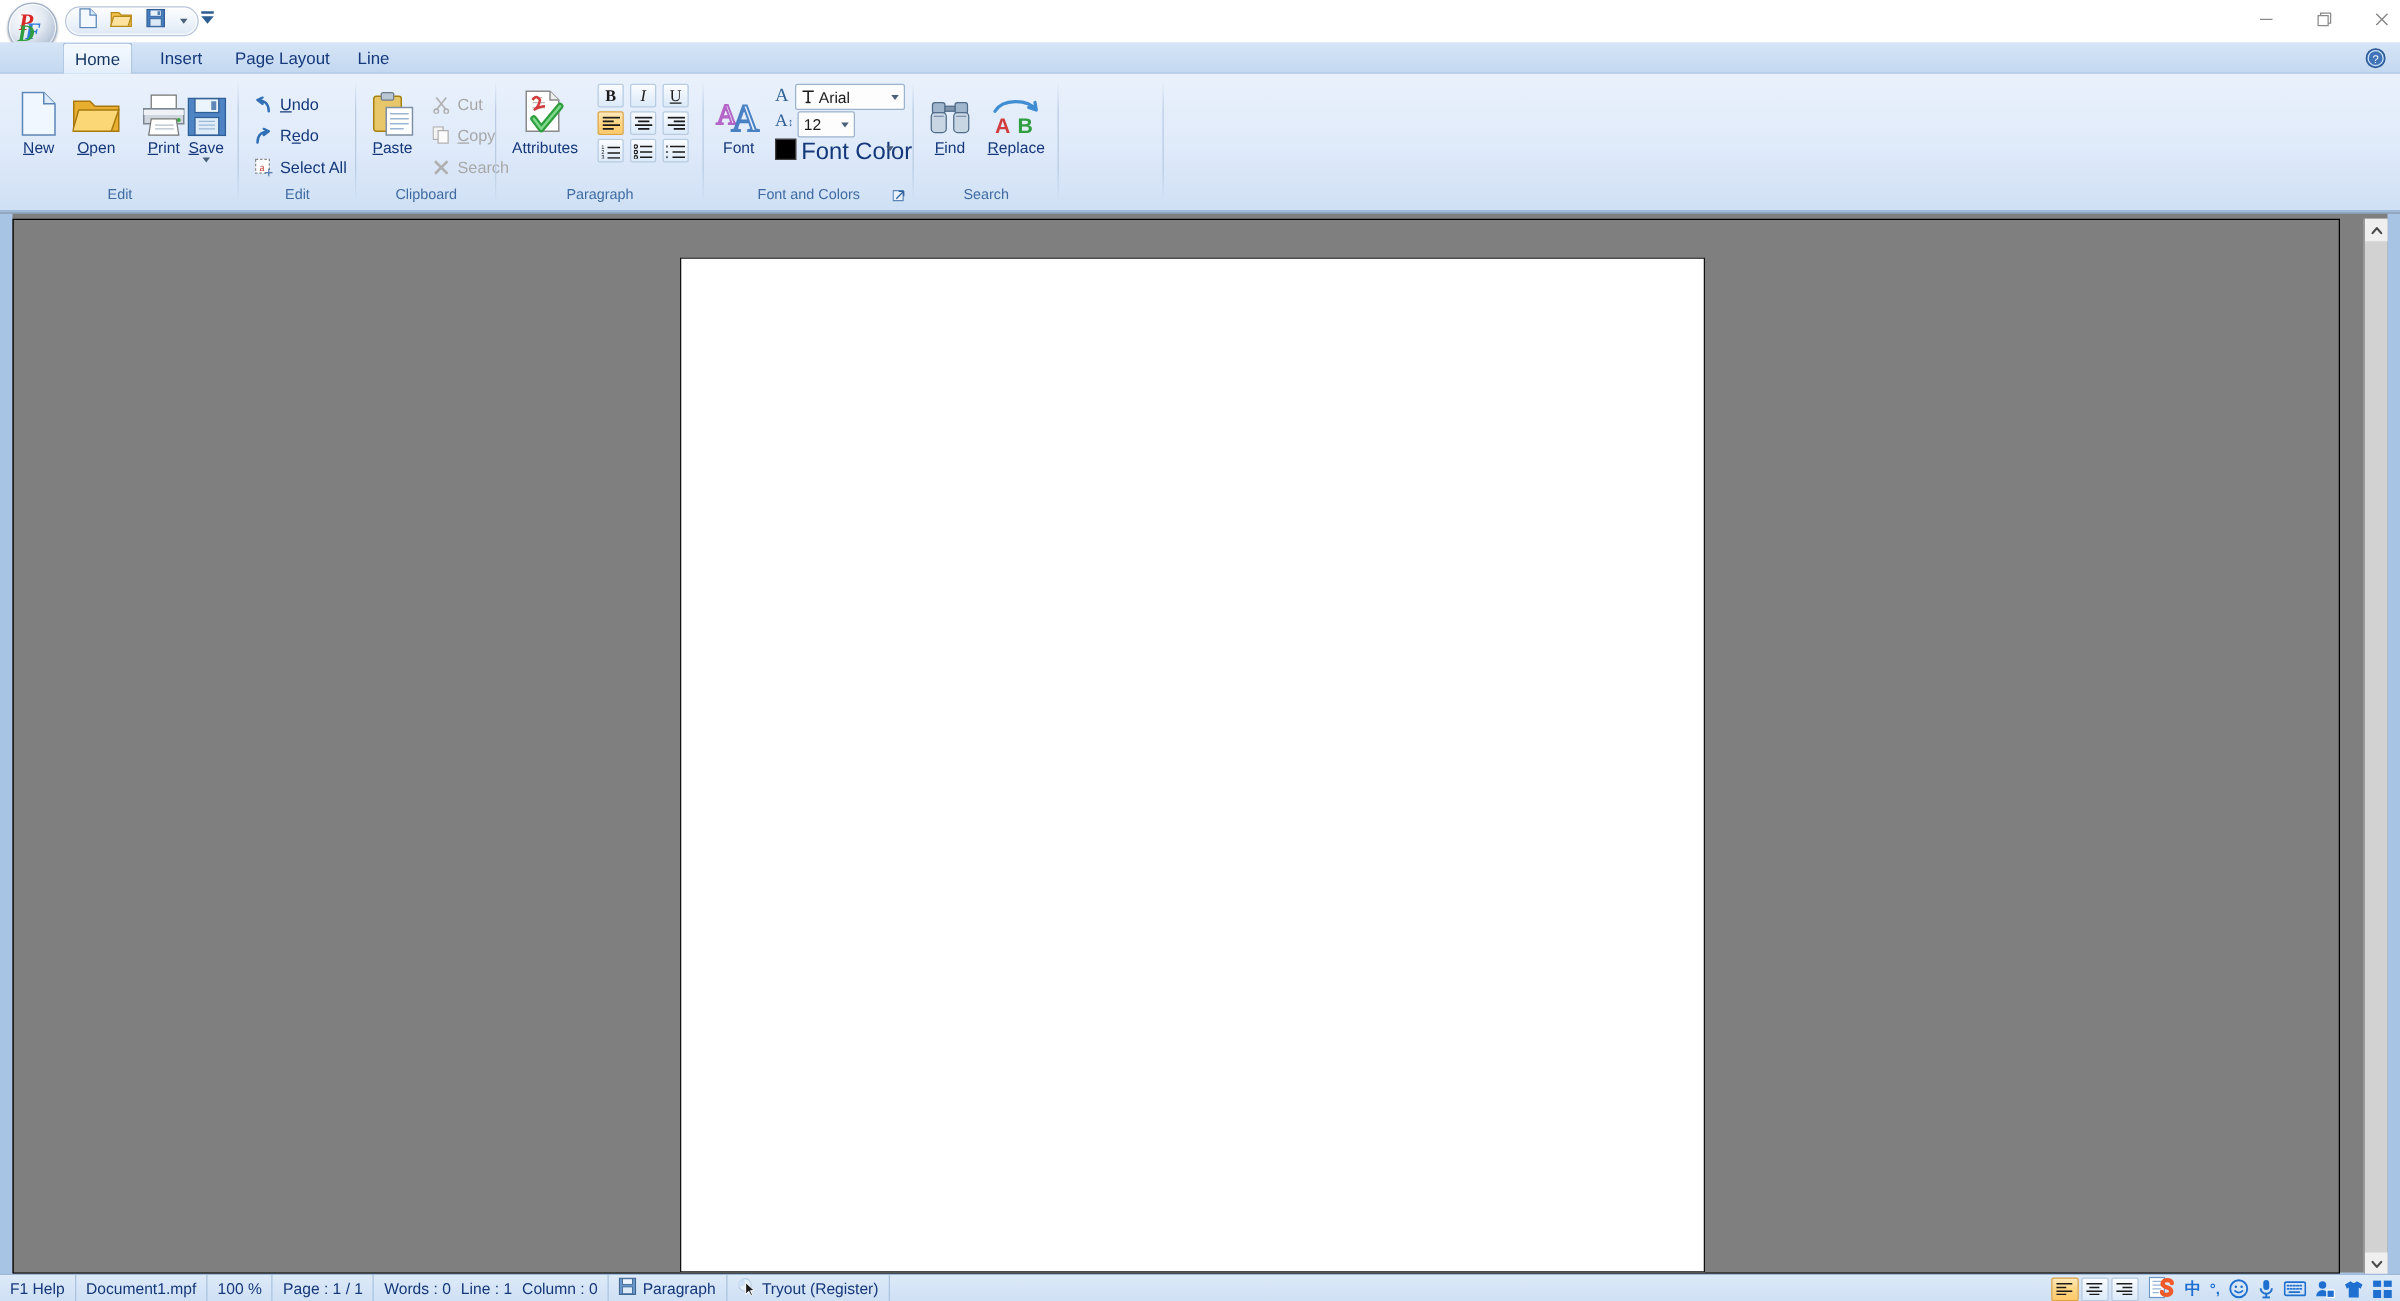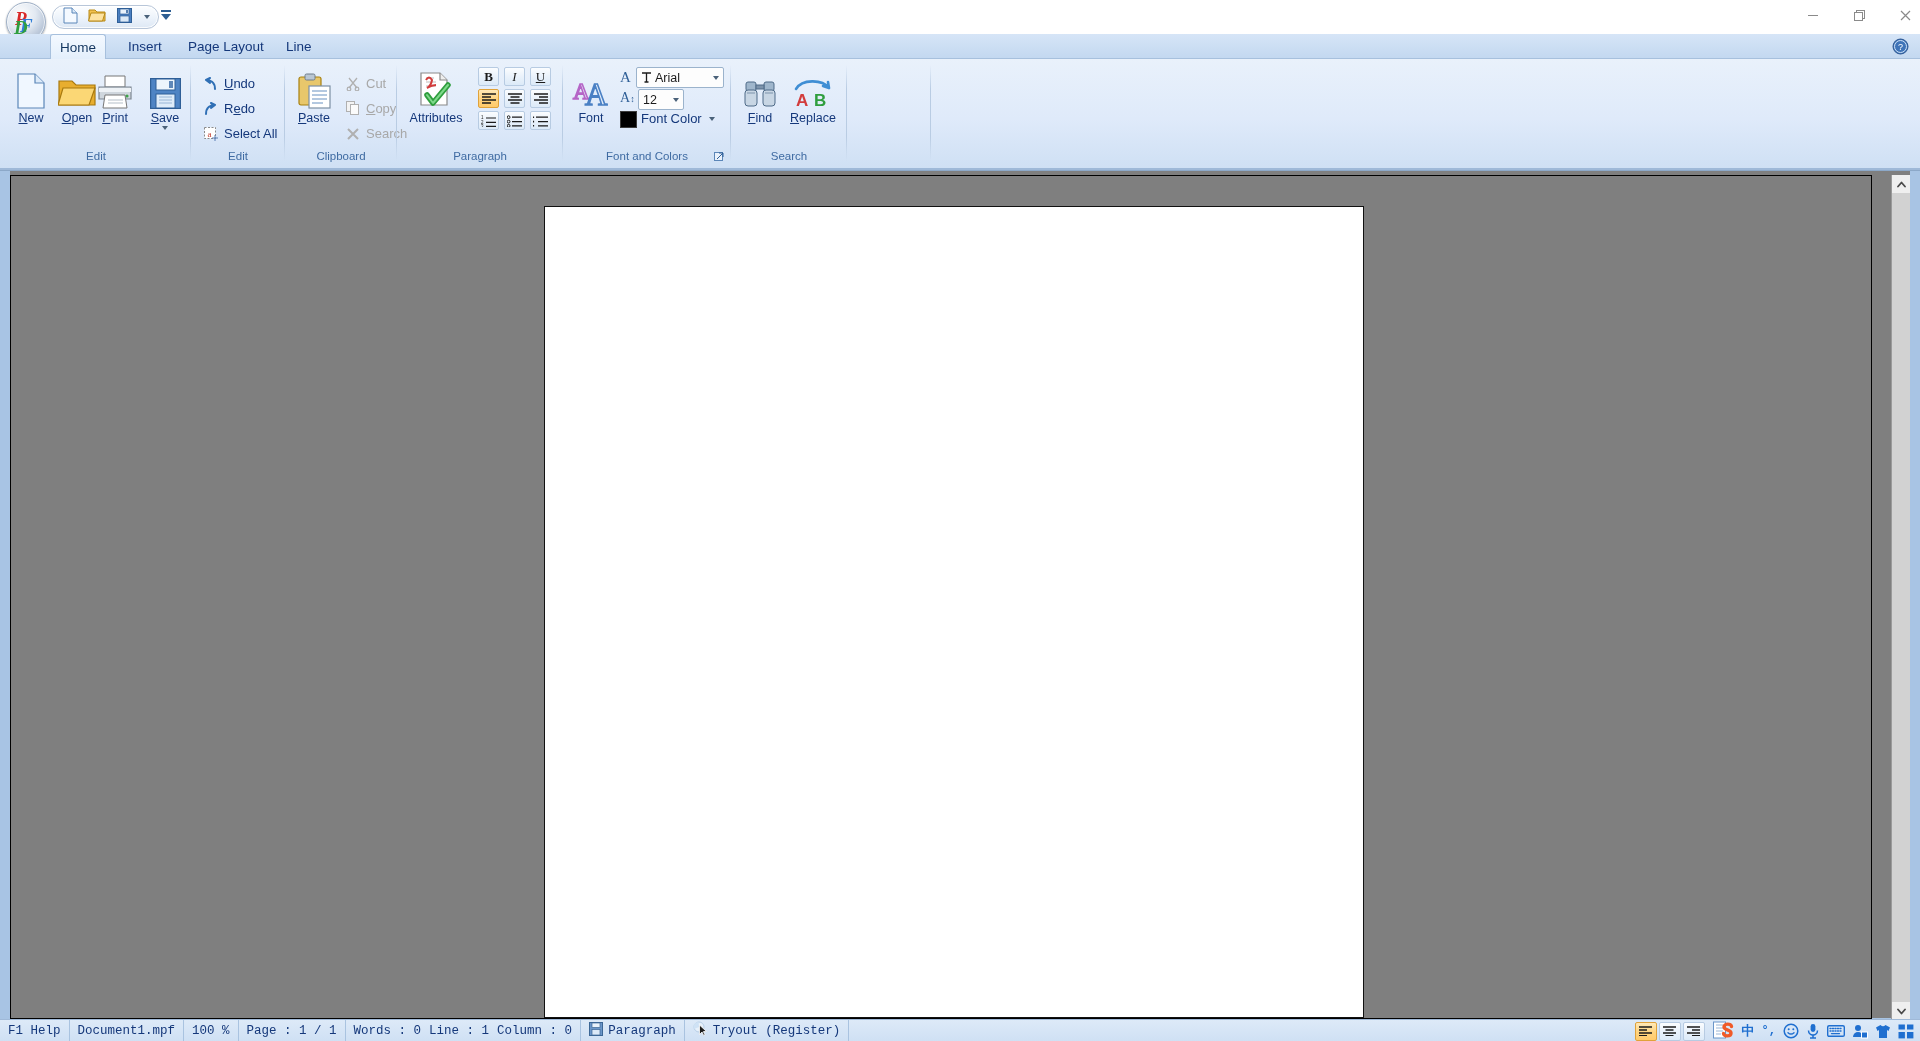--- a/index.html
+++ b/index.html
@@ -174,21 +174,21 @@
     font-size: 12.5px; color: #1b1b1b; justify-content: space-between;
   }
   .combo .cval { flex: 1; padding-left: 4px; white-space: nowrap; overflow: hidden; display:flex; align-items:center; gap:3px;}
   .combo .cbtn {
     width: 15px; height: 19px; display: flex; align-items: center; justify-content: center;
   }
   .fc-swatch {
     position: absolute; width: 17px; height: 17px; background: #000; border: 1px solid #3c3c3c;
   }
   .fc-label {
-    position: absolute; font-size: 13px; color: #15387b; white-space: nowrap;
+    position: absolute; font-size: 19px; color: #15387b; white-space: nowrap;
   }
 
   
   .docarea {
     position: absolute; left: 0; top: 170px; width: 1920px; height: 856px;
     background: #7f7f7f;
     border-top: 1px solid #8ca8c8;
   }
   .doc-border-l { position:absolute; left:0; top:0; width:10px; height:100%; background:#a8c4e4; }
   .doc-border-r { position:absolute; right:0; top:0; width:10px; height:100%; background:#a8c4e4; }
@@ -211,21 +211,21 @@
   }
   .vscroll .arrow.up { top: 0; }
   .vscroll .arrow.dn { bottom: 0; }
 
   
   .statusbar {
     position: absolute; left: 0; bottom: 0; width: 1920px; height: 22px;
     background: linear-gradient(to bottom,#ddeaf8 0%, #cfe0f4 100%);
     border-top: 1px solid #9fb9d8;
     display: flex; align-items: center;
-    font-size: 12.5px; color: #15387b; font-family: Liberation Mono, monospace;
+    font-size: 12.5px; color: #15387b;
   }
   .sb-cell {
     height: 22px; display: flex; align-items: center; gap: 5px;
     padding: 0 8px; white-space: nowrap;
     border-right: 1px solid #a9c3e0;
   }
   .sb-cell.nb { border-right: none; }
   .sb-right {
     position: absolute; right: 2px; top: 0; height: 22px;
     display: flex; align-items: center; gap: 2px; padding-right: 4px;
@@ -361,21 +361,21 @@
           <div class="bigbtn" style="left:50px">
             <span class="ic">
               <svg width="38" height="32" viewBox="0 0 38 32">
                 <path d="M1 4 h13 l4 4 h19 v20 h-36 z" fill="#e8ae2f" stroke="#a8790f" stroke-width="1.2"></path>
                 <path d="M5 11 h32 l-6 17 h-31 z" fill="#fbd775" stroke="#a8790f" stroke-width="1.2"></path>
               </svg>
             </span>
             <span class="lbl"><u>O</u>pen</span>
           </div>
 
-          <div class="bigbtn" style="left:88px">
+          <div class="bigbtn" style="left:104px">
             <span class="ic">
               <svg width="38" height="34" viewBox="0 0 38 34">
                 <path d="M9 1 h20 l0 11 h-20 z" fill="#ffffff" stroke="#777" stroke-width="1"></path>
                 <path d="M3 12 h32 v12 h-32 z" fill="#cfd6dd" stroke="#7c8691" stroke-width="1.2"></path>
                 <path d="M3 13 h32 v4 h-32 z" fill="#eef2f6"></path>
                 <circle cx="31" cy="21" r="1.6" fill="#3fa34a"></circle>
                 <path d="M9 20 h20 l2 13 h-24 z" fill="#ffffff" stroke="#777" stroke-width="1"></path>
                 <path d="M12 25 h15 M12 28 h15" stroke="#b5bfc9" stroke-width="1"></path>
               </svg>
             </span>

